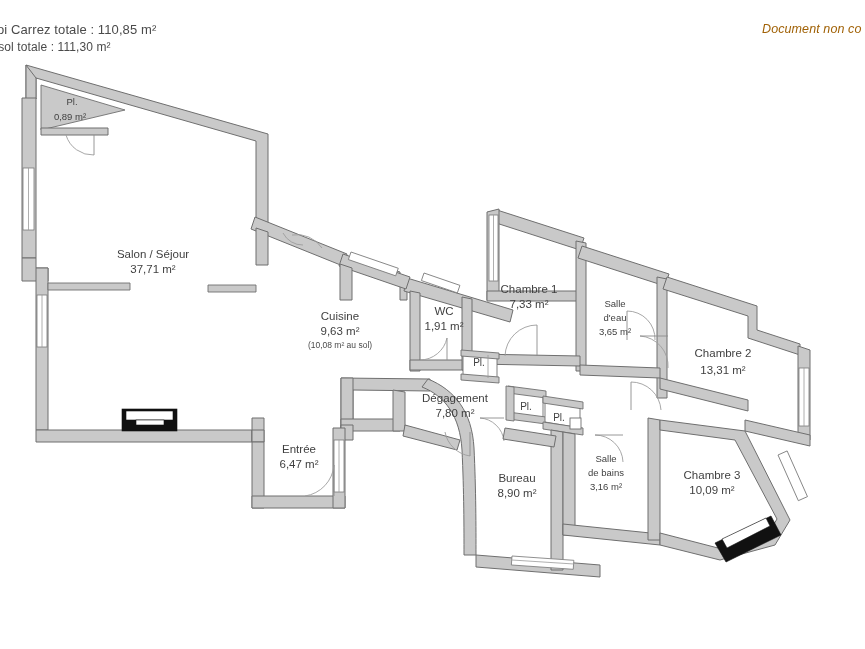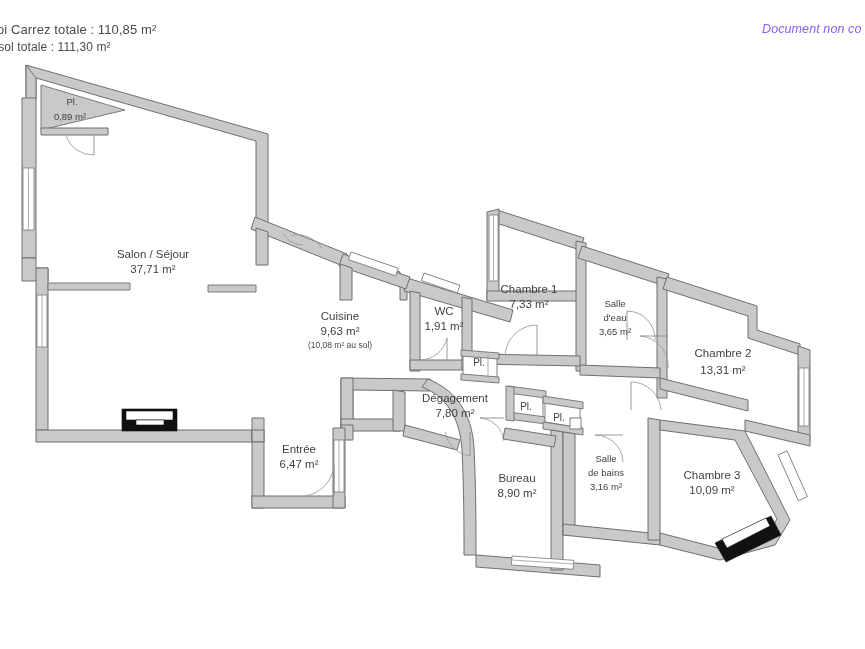--- a/index.html
+++ b/index.html
@@ -26,21 +26,21 @@
     font-size: 13px;
     letter-spacing: 0.1px;
     color: #4a4a4a;
   }
   #hdr-carrez { left: -6px; top: 22px; }
   #hdr-sol    { left: -12px; top: 40px; font-size: 12px; }
   #hdr-doc {
     left: 762px; top: 22px;
     font-style: italic;
     font-size: 12.5px;
-    color: #8b5cf6;
+    color: #a16207;
   }
   svg#floorplan {
     position: absolute;
     left: 0; top: 0;
     width: 865px;
     height: 649px;
   }
   .wall        { fill: #c9c9c9; stroke: #6f6f6f; stroke-width: 1; stroke-linejoin: miter; }
   .wall-thin   { fill: #c9c9c9; stroke: #6f6f6f; stroke-width: 0.9; }
   .void        { fill: #ffffff; stroke: #6f6f6f; stroke-width: 0.9; }

